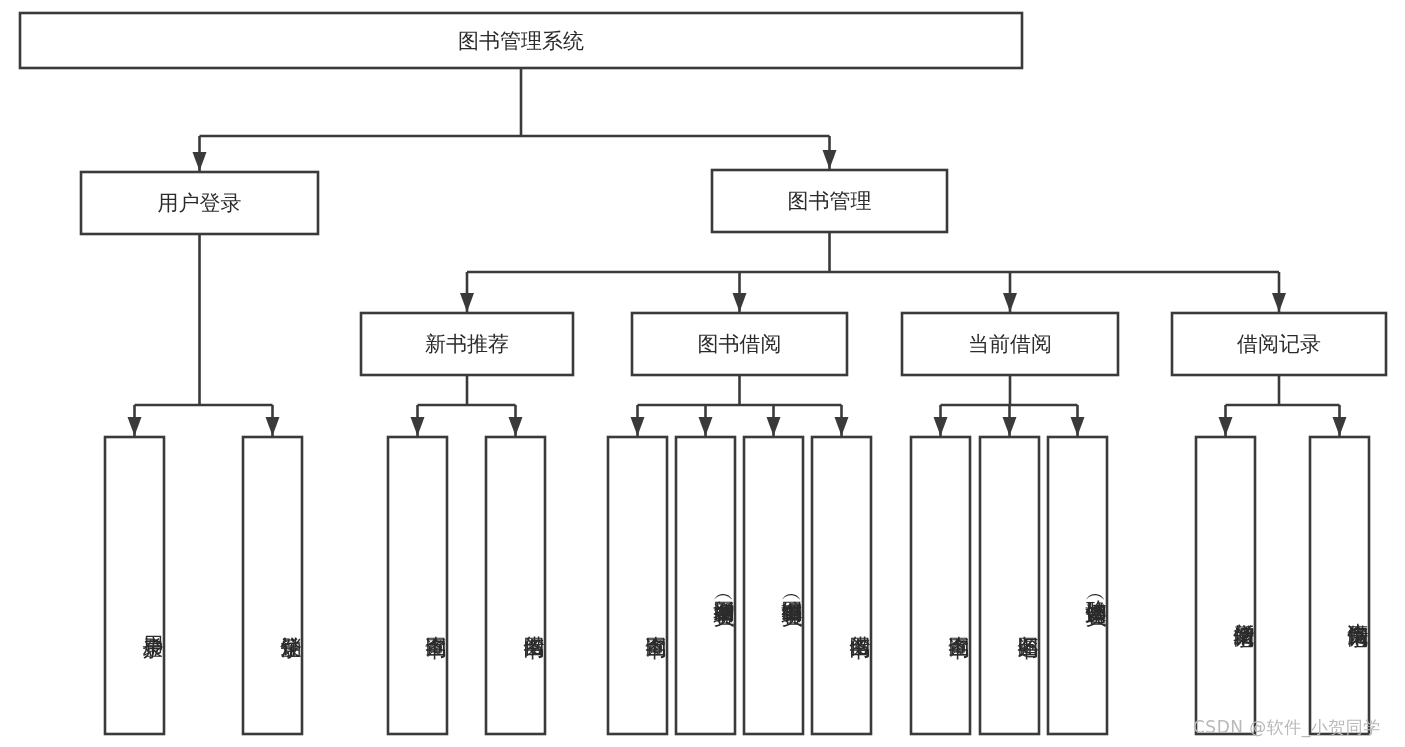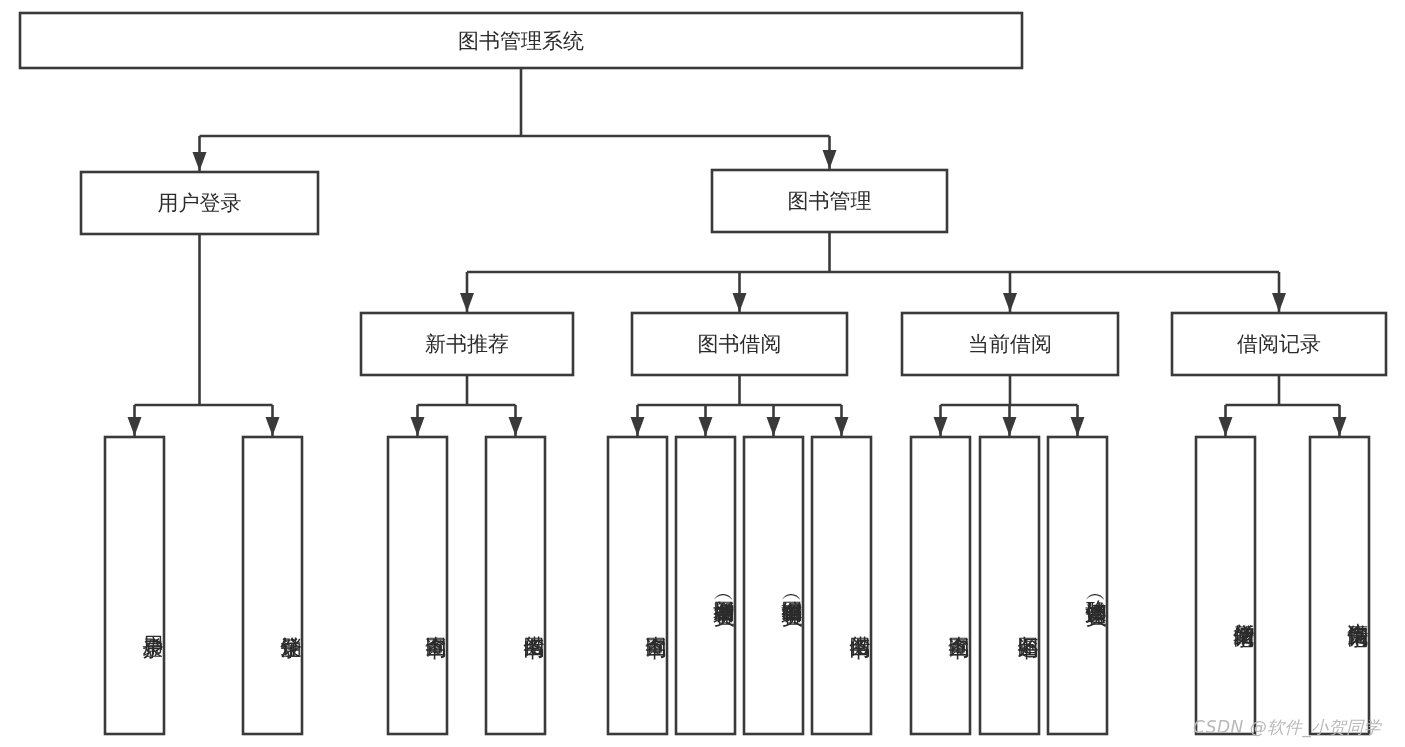--- a/index.html
+++ b/index.html
@@ -215,15 +215,15 @@
       <div class="vlabel" style="left: 676px; top: 443px; width: 59px; height: 285px; padding-top: 4px;">新增图书（管理员）</div>
       <div class="vlabel" style="left: 744px; top: 443px; width: 59px; height: 285px; padding-top: 4px;">编辑图书（管理员）</div>
       <div class="vlabel" style="left: 812px; top: 443px; width: 59px; height: 285px; padding-top: 70px;">借阅图书</div>
       <div class="vlabel" style="left: 911px; top: 443px; width: 59px; height: 285px; padding-top: 70px;">查询图书</div>
       <div class="vlabel" style="left: 980px; top: 443px; width: 59px; height: 285px; padding-top: 70px;">归还图书</div>
       <div class="vlabel" style="left: 1048px; top: 443px; width: 59px; height: 285px; padding-top: 4px;">确认归还（管理员）</div>
       <div class="vlabel" style="left: 1196px; top: 443px; width: 59px; height: 285px; padding-top: 46px;">新增借阅记录</div>
       <div class="vlabel" style="left: 1310px; top: 443px; width: 59px; height: 285px; padding-top: 46px;">查询借阅记录</div>
     </div>
 
-  <div class="watermark" style="left: 1193px; top: 716px; font-style: italic;">CSDN @软件_小贺同学</div>
+  <div class="watermark" style="left: 1193px; top: 716px;">CSDN @软件_小贺同学</div>
 
 </div>
 
 </body></html>

